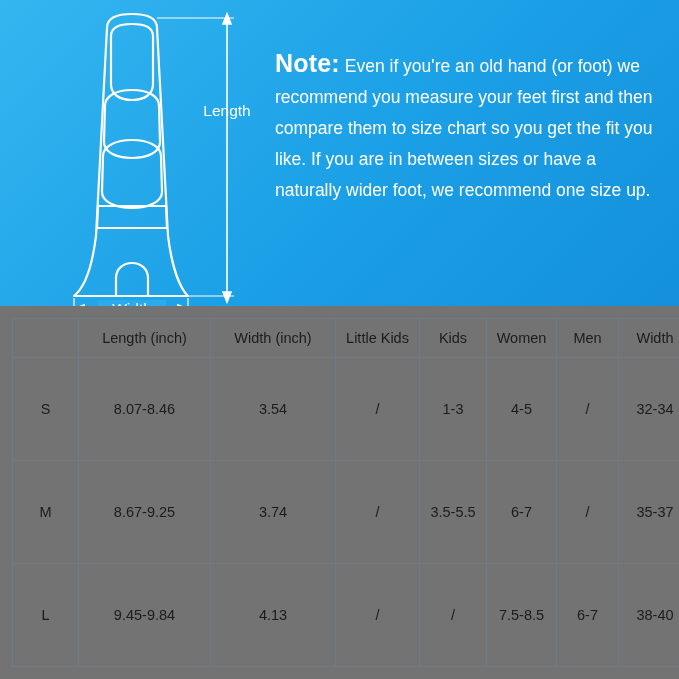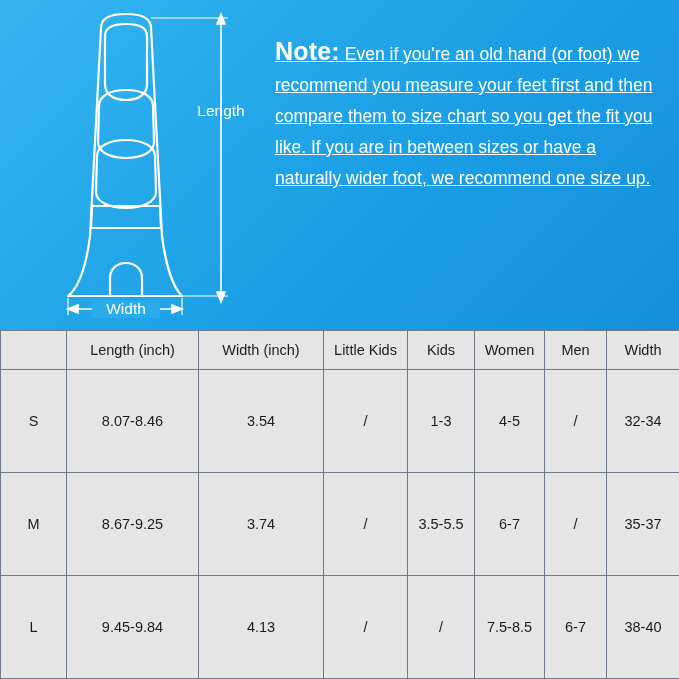--- a/index.html
+++ b/index.html
@@ -23,50 +23,49 @@
   }
   
   .top {
     position: relative;
     height: 330px;
     background: linear-gradient(135deg, #34b6f0 0%, #1b9fe6 55%, #1490db 100%);
     overflow: hidden;
   }
   .diagram {
     position: absolute;
-    left: 6px;
+    left: 12px;
     top: 6px;
     width: 240px;
     height: 315px;
   }
   .note {
     position: absolute;
     left: 275px;
-    top: 36px;
+    top: 48px;
     width: 390px;
     color: #ffffff;
     font-size: 17.5px;
     line-height: 31px;
-    text-decoration: underline;
   }
   .note .lead {
     font-size: 25px;
     font-weight: bold;
     letter-spacing: .2px;
     vertical-align: baseline;
   }
   .note .body {
     font-size: 17.5px;
   }
 
   
   .table-wrap {
     flex: 1 1 auto;
-    background: #e5e5e5;
-    padding: 0;
+    background: #737373;
+    padding: 12px;
   }
   table {
     border-collapse: collapse;
     width: 679px;
     height: 349px;
     table-layout: fixed;
   }
   table td, table th {
     border: 1px solid #6f7b86;
     text-align: center;

